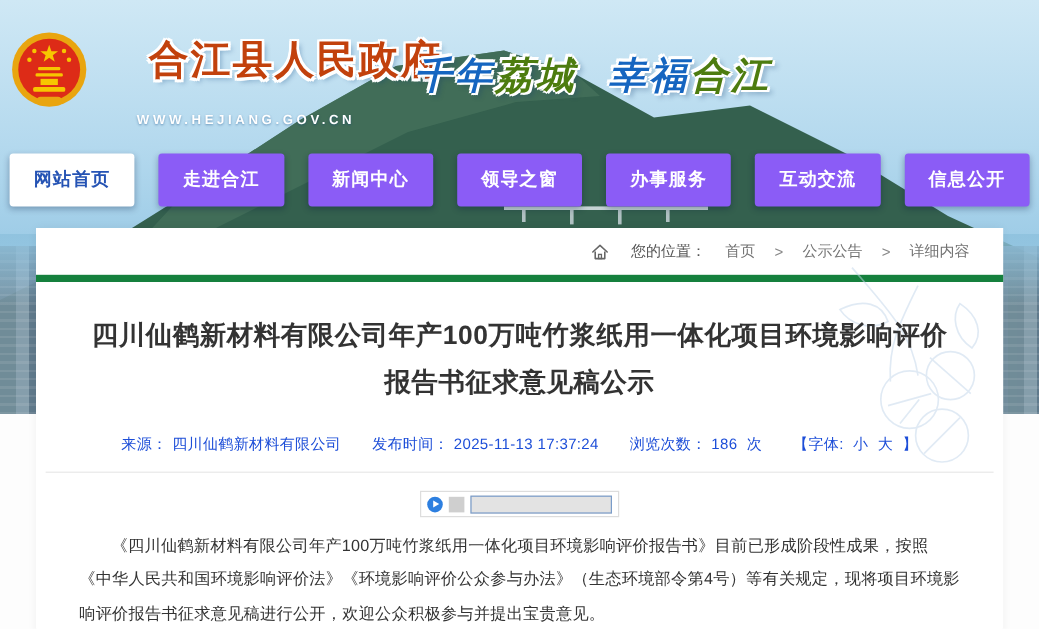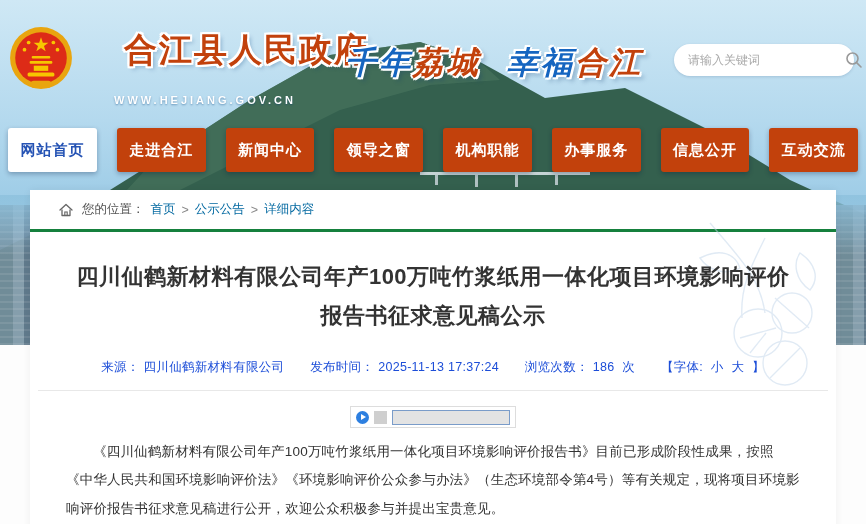--- a/index.html
+++ b/index.html
@@ -32,52 +32,53 @@
     font-size:33px;font-weight:900;color:#c2410c;letter-spacing:2px;white-space:nowrap;
     text-shadow:-2px 0 0 #fff,2px 0 0 #fff,0 -2px 0 #fff,0 2px 0 #fff,2px 2px 0 #fff,-2px 2px 0 #fff,2px -2px 0 #fff,-2px -2px 0 #fff,3px 3px 4px rgba(0,60,120,.35);
     margin-left:44px;
   }
   .site-url{margin-top:21px;font-size:11px;font-weight:700;letter-spacing:3px;color:#fff;
     text-shadow:0 1px 2px rgba(0,60,120,.45);}
   .slogan{position:absolute;left:345px;top:42px;white-space:nowrap;
     font-size:31px;font-weight:900;font-style:italic;letter-spacing:3px;
     text-shadow:-2px 0 0 #fff,2px 0 0 #fff,0 -2px 0 #fff,0 2px 0 #fff,2px 2px 0 #fff,-2px -2px 0 #fff,4px 4px 4px rgba(20,60,110,.35);}
   .slogan .blue{color:#1565c0;}
-  .slogan .red{color:#c2410c;}
+  .slogan .red{color:#4d7c0f;}
   .slogan .gap{display:inline-block;width:26px;}
   .search-box{
     position:absolute;right:12px;top:44px;width:180px;height:32px;background:#fff;
     border-radius:16px;box-shadow:0 1px 3px rgba(0,40,90,.15);
     display:flex;align-items:center;padding:0 12px;box-sizing:border-box;
   }
   .search-box input{
     border:none;outline:none;flex:1;font-size:12px;color:#333;background:transparent;
     font-family:"Liberation Sans","DejaVu Sans",sans-serif;
   }
   .search-box input::placeholder{color:#aaa;}
   .search-btn{width:18px;height:18px;border:none;background:transparent;padding:0;cursor:pointer;}
   
   .nav{position:absolute;top:128px;left:0;width:866px;display:flex;gap:20px;padding:0 8px;box-sizing:border-box;}
   .nav-item{
     flex:1;height:44px;line-height:44px;text-align:center;border-radius:3px;
-    background:#c2410c;color:#fff;font-size:15px;font-weight:700;letter-spacing:1px;
+    background:#8b5cf6;color:#fff;font-size:15px;font-weight:700;letter-spacing:1px;
     box-shadow:0 2px 5px rgba(0,20,60,.3);cursor:pointer;white-space:nowrap;
   }
   .nav-item.active{background:#fff;color:#2553b4;}
   
   .card{
     position:absolute;top:190px;left:30px;width:806px;min-height:520px;background:#fff;
     box-shadow:0 0 8px rgba(0,0,0,.06);
   }
   .watermark{position:absolute;right:6px;top:28px;opacity:.5;pointer-events:none;}
   .breadcrumb{
-    display:flex;align-items:center;gap:6px;padding:11px 28px;font-size:12.5px;color:#555;
-    border-bottom:3px solid #15803d;
-  }
-  .breadcrumb a{color:#0369a1;text-decoration:none;cursor:pointer;}
+    display:flex;align-items:center;gap:16px;padding:11px 28px;font-size:12.5px;color:#555;
+    border-bottom:6px solid #15803d;
+    justify-content:flex-end;
+  }
+  .breadcrumb a{color:#737373;text-decoration:none;cursor:pointer;}
   .crumb-sep{color:#888;}
   .home-icon{width:16px;height:16px;margin-right:2px;}
   .article-title{
     margin:26px 42px 0;text-align:center;font-size:22px;font-weight:700;color:#333;
     line-height:1.75;letter-spacing:.5px;position:relative;z-index:1;
   }
   .meta{
     margin-top:24px;text-align:center;font-size:12.5px;color:#1d4ed8;letter-spacing:.3px;
   }
   .meta span{margin:0 2px;}
@@ -136,40 +137,30 @@
     <rect x="19" y="45" width="26" height="4" rx="1.5" fill="#f7c600"></rect>
     <rect x="22" y="53" width="20" height="7" rx="3" fill="#e9a50f"></rect>
   </svg>
   <div class="site-id">
     <div class="site-name">合江县人民政府</div>
     <div class="site-url">WWW.HEJIANG.GOV.CN</div>
   </div>
   <div class="slogan">
     <span class="blue">千年</span><span class="red">荔城</span><span class="gap"></span><span class="blue">幸福</span><span class="red">合江</span>
   </div>
-  <div class="search-box">
-    <input type="text" placeholder="请输入关键词" style="">
-    <button class="search-btn" title="search">
-      <svg viewBox="0 0 18 18" width="18" height="18">
-        <circle cx="7.5" cy="7.5" r="5.5" fill="none" stroke="#999" stroke-width="1.6"></circle>
-        <line x1="11.6" y1="11.6" x2="16" y2="16" stroke="#999" stroke-width="1.6" stroke-linecap="round"></line>
-      </svg>
-    </button>
-  </div>
 </div>
 
 <div class="nav">
   <div class="nav-item active">网站首页</div>
   <div class="nav-item">走进合江</div>
   <div class="nav-item">新闻中心</div>
   <div class="nav-item">领导之窗</div>
-  <div class="nav-item">机构职能</div>
   <div class="nav-item">办事服务</div>
+  <div class="nav-item">互动交流</div>
   <div class="nav-item">信息公开</div>
-  <div class="nav-item">互动交流</div>
 </div>
 
 <div class="card">
 
   <svg class="watermark" width="150" height="190" viewBox="0 0 150 190">
     <g fill="none" stroke="#c3d6ea" stroke-width="1.4">
       <path d="M30,5 C60,40 80,60 85,95"></path>
       <path d="M85,20 C70,50 60,70 62,100"></path>
       <circle cx="78" cy="115" r="24"></circle>
       <circle cx="112" cy="95" r="20"></circle>

